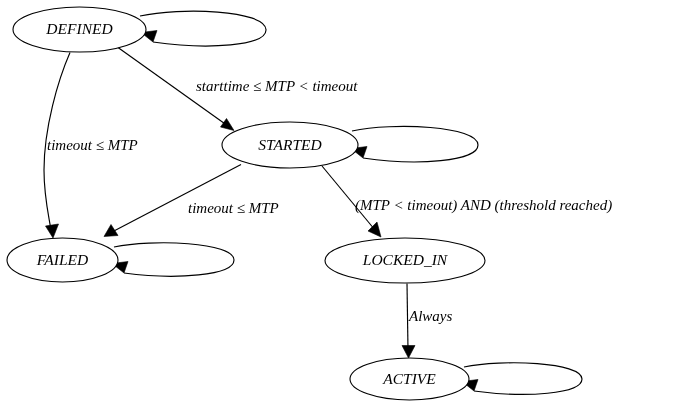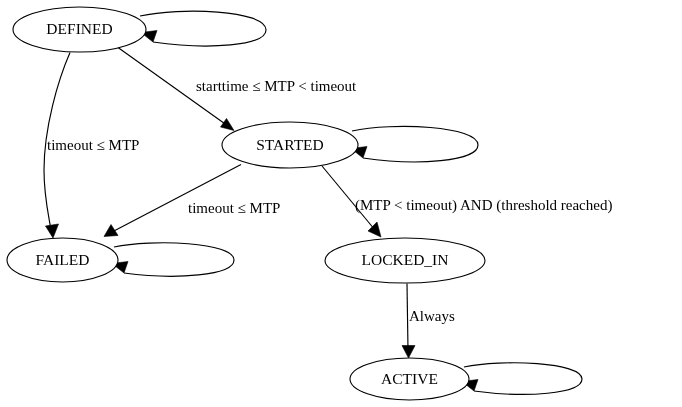--- a/index.html
+++ b/index.html
@@ -7,20 +7,21 @@
     padding: 0;
     background: #ffffff;
   }
   #canvas {
     position: relative;
     width: 682px;
     height: 407px;
     background: #ffffff;
     overflow: hidden;
     font-family: "Liberation Serif", "DejaVu Serif", serif;
+    font-style: italic;
   }
   svg#graph {
     position: absolute;
     left: 0;
     top: 0;
     width: 682px;
     height: 407px;
   }
   .node-ellipse {
     fill: #ffffff;

